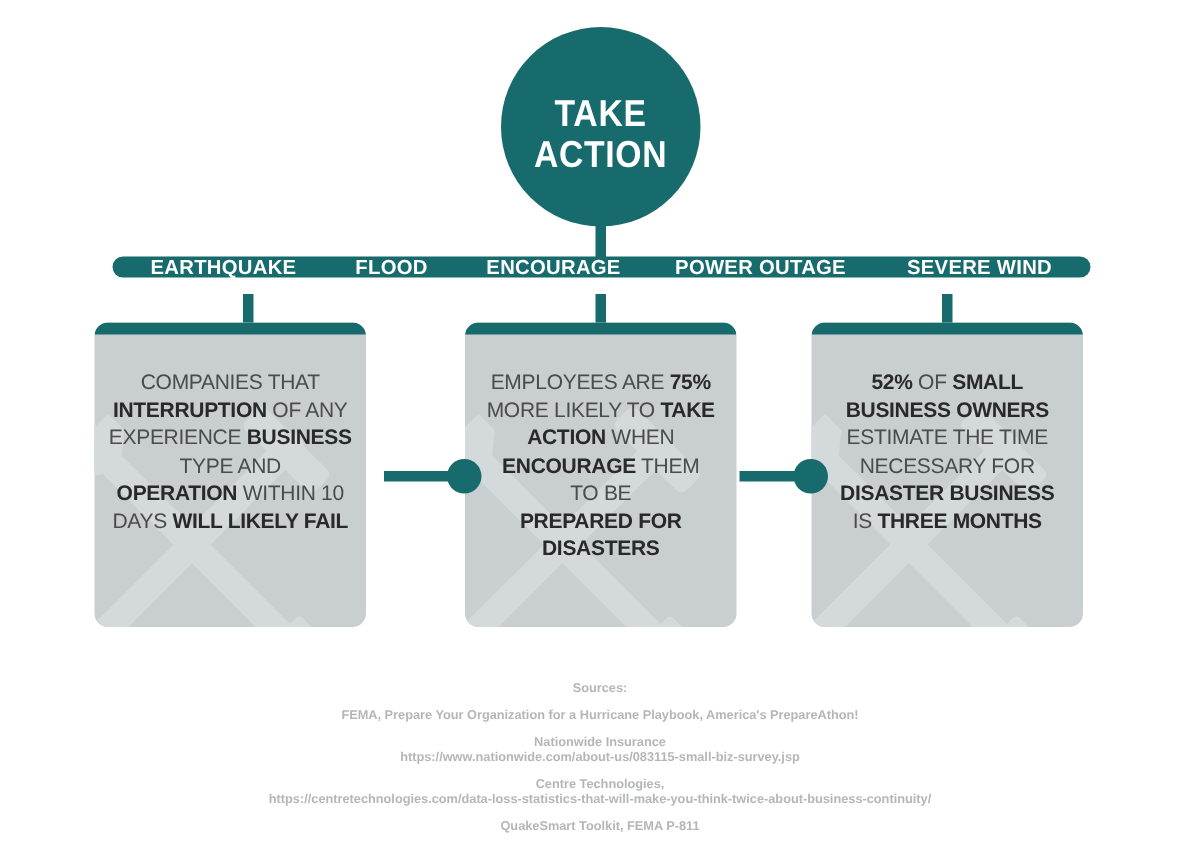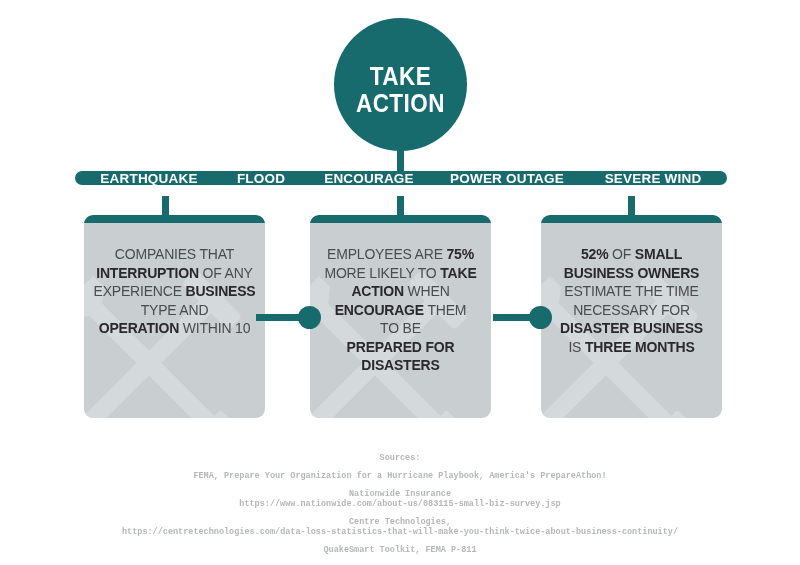--- a/index.html
+++ b/index.html
@@ -20,39 +20,39 @@
        color:var(--label-text); letter-spacing:0.2px; white-space:nowrap;}
   .cat-0{left:74px}.cat-1{left:186px}.cat-2{left:294px}.cat-3{left:432px}.cat-4{left:578px}
 
   
   .vconn{position:absolute; top:186px; width:7px; height:20px; background:var(--teal);}
   .vconn-0{left:162px}.vconn-1{left:397px}.vconn-2{left:628px}
 
   
   .card{position:absolute; top:205px; width:181px; height:203px; background:var(--card-bg);
         border-radius:9px; overflow:hidden;}
-  .card-0{left:84px}.card-1{left:310px}.card-2{left:541px}
+  .card-0{left:63px}.card-1{left:310px}.card-2{left:541px}
   .card-cap{position:absolute; top:0; left:0; right:0; height:8px; background:var(--teal);
             border-radius:9px 9px 0 0;}
   .card-text{position:relative; z-index:2; padding:30px 8px 0; text-align:center; font-size:14px;
              line-height:18.5px; color:var(--text-regular); letter-spacing:-0.2px;}
   .tline{white-space:nowrap;}
   .card-text .bold{font-weight:bold; color:var(--text-bold);}
   .wm{position:absolute; left:-45px; bottom:-55px; width:220px; height:220px; z-index:1; fill:var(--watermark);}
 
   
   .hline{position:absolute; top:304px; height:7px; background:var(--teal);}
   .hline-0{left:256px; width:54px;}
   .hline-1{left:493px; width:48px;}
   .dot{position:absolute; top:296px; width:23px; height:23px; border-radius:50%; background:var(--teal); z-index:3;}
   .dot-0{left:298px}.dot-1{left:529px}
 
   
   .sources{position:absolute; top:443px; left:0; width:800px; text-align:center;
-           color:var(--source-text); font-size:8.5px; line-height:10px; font-weight:bold; letter-spacing:0;font-family:Liberation Mono, monospace;}
+           color:var(--source-text); font-size:8.5px; line-height:10px; font-weight:bold; letter-spacing:0;}
   .src-title{margin-bottom:8px;}
   .src-group{margin-bottom:8px;}
 </style>
 </head>
 <body>
 
 <div class="canvas">
 
   <div class="circle">
     <div class="circle-text">
@@ -85,20 +85,21 @@
         <path d="M80 8 h40 v14 l-11 9 h-18 l-11 -9 z"></path>
         <rect x="84" y="176" width="32" height="14" rx="3"></rect>
       </g>
     </svg>
     <div class="card-text">
         <div class="tline"><span>COMPANIES THAT</span></div>
         <div class="tline"><span class="bold">INTERRUPTION</span><span> OF ANY</span></div>
         <div class="tline"><span>EXPERIENCE </span><span class="bold">BUSINESS</span></div>
         <div class="tline"><span>TYPE AND</span></div>
         <div class="tline"><span class="bold">OPERATION</span><span> WITHIN 10</span></div>
+        <div class="tline"><span>DAYS </span><span class="bold">WILL LIKELY FAIL</span></div>
       </div>
     <div class="card-cap"></div>
   </div>
 
   <div class="card card-1">
     <svg class="wm" viewBox="0 0 200 200" aria-hidden="true">
       <g transform="rotate(45 100 100)">
         <rect x="92" y="8" width="16" height="184" rx="7"></rect>
         <rect x="70" y="10" width="60" height="18" rx="4"></rect>
       </g>

